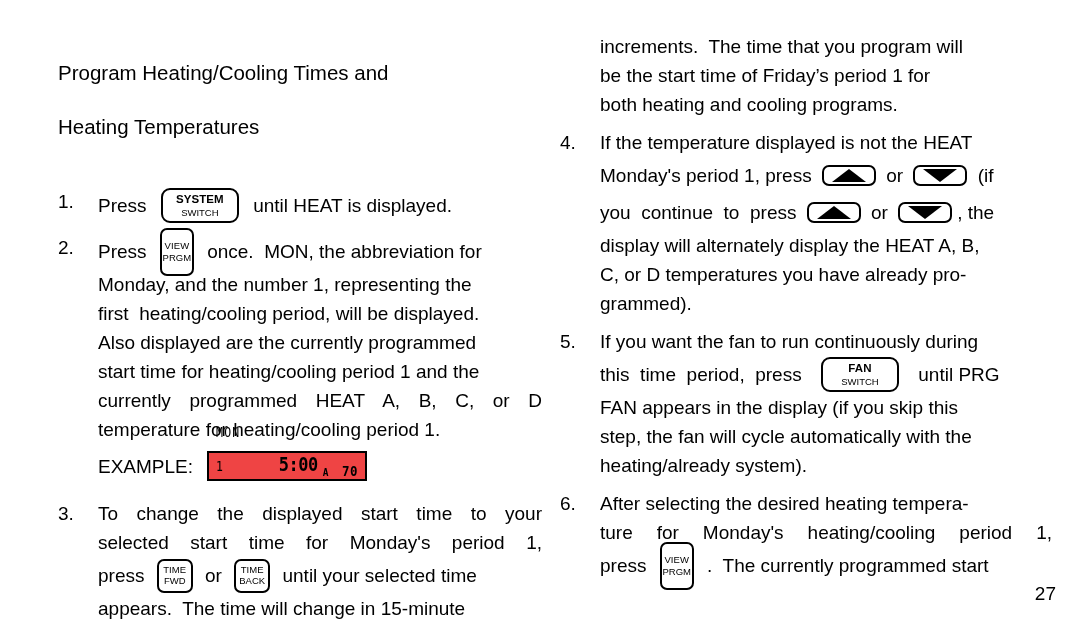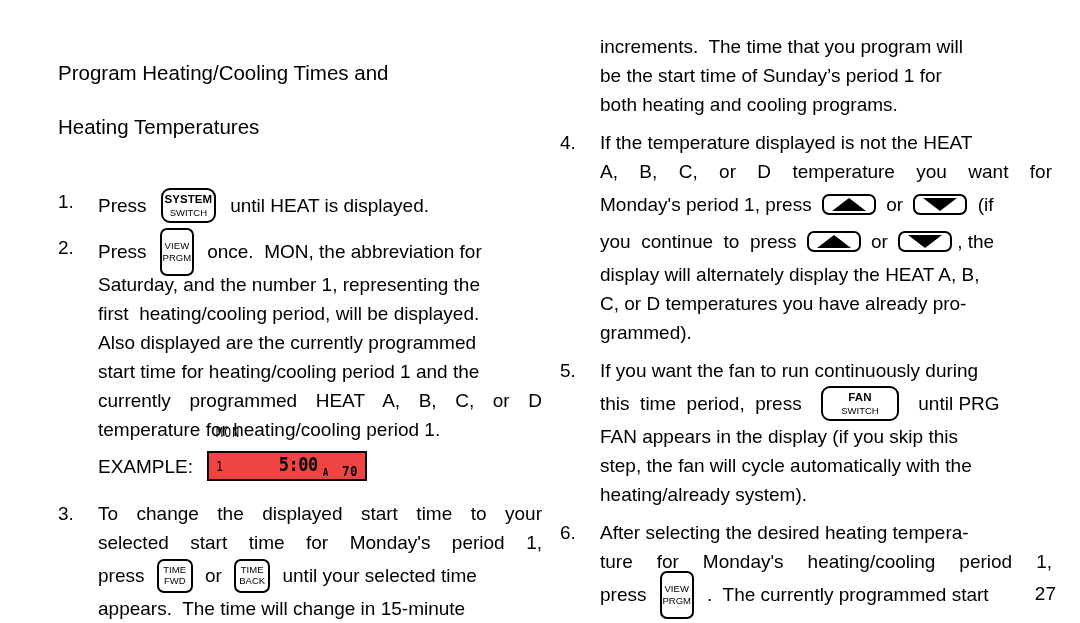--- a/index.html
+++ b/index.html
@@ -108,21 +108,21 @@
   }
   .btn .l1 {
     font-weight: bold;
     letter-spacing: 0.1px;
   }
   .btn .l2 {
     font-weight: normal;
   }
 
   .btn-system {
-    width: 55px;
+    width: 78px;
     height: 35px;
     margin: 0 9px;
   }
   .btn-system .l1 { font-size: 11.5px; }
   .btn-system .l2 { font-size: 9.5px; margin-top: 2px; }
 
   .btn-fan {
     width: 78px;
     height: 35px;
     margin: 0 14px;
@@ -252,21 +252,21 @@
           <div class="item">
             <div class="num">1.</div>
             <div class="body">
               <div class="ln tall"><span>Press </span><span class="btn btn-system"><span class="l1">SYSTEM</span><span class="l2">SWITCH</span></span><span> until HEAT is displayed.</span></div>
             </div>
           </div>
           <div class="item">
             <div class="num">2.</div>
             <div class="body">
               <div class="ln tall"><span>Press </span><span class="btn btn-view"><span class="l1">VIEW</span><span class="l2">PRGM</span></span><span> once.  MON, the abbreviation for</span></div>
-              <div class="ln plain">Saturday, and the number 1, representing the</div>
+              <div class="ln plain">Monday, and the number 1, representing the</div>
               <div class="ln plain">first  heating/cooling period, will be displayed.</div>
               <div class="ln plain">Also displayed are the currently programmed</div>
               <div class="ln plain">start time for heating/cooling period 1 and the</div>
               <div class="ln just">currently programmed HEAT A, B, C, or D</div>
               <div class="ln plain">temperature for heating/cooling period 1.</div>
               <div class="example-row">
                 <span class="example-label">EXAMPLE:</span>
                 <span class="lcd">
                   <span class="lcd-seg lcd-day">MON 1</span>
                   <span class="lcd-seg lcd-time">5:00</span>
@@ -288,29 +288,28 @@
         </div>
 
     </div>
 
     <div class="col col-right">
       <div id="right-steps">
           <div class="item">
             <div class="num"></div>
             <div class="body">
               <div class="ln plain">increments.  The time that you program will</div>
-              <div class="ln plain">be the start time of Sunday’s period 1 for</div>
+              <div class="ln plain">be the start time of Friday’s period 1 for</div>
               <div class="ln plain">both heating and cooling programs.</div>
             </div>
           </div>
           <div class="item">
             <div class="num">4.</div>
             <div class="body">
               <div class="ln plain">If the temperature displayed is not the HEAT</div>
-              <div class="ln just">A, B, C, or D temperature you want for</div>
               <div class="ln tall"><span>Monday's period 1, press </span><span class="btn-arrow"><span class="tri tri-up"></span></span><span> or </span><span class="btn-arrow"><span class="tri tri-down"></span></span><span> (if</span></div>
               <div class="ln tall"><span>you  continue  to  press </span><span class="btn-arrow"><span class="tri tri-up"></span></span><span> or </span><span class="btn-arrow"><span class="tri tri-down"></span></span><span>, the</span></div>
               <div class="ln plain">display will alternately display the HEAT A, B,</div>
               <div class="ln plain">C, or D temperatures you have already pro-</div>
               <div class="ln plain">grammed).</div>
             </div>
           </div>
           <div class="item">
             <div class="num">5.</div>
             <div class="body">

